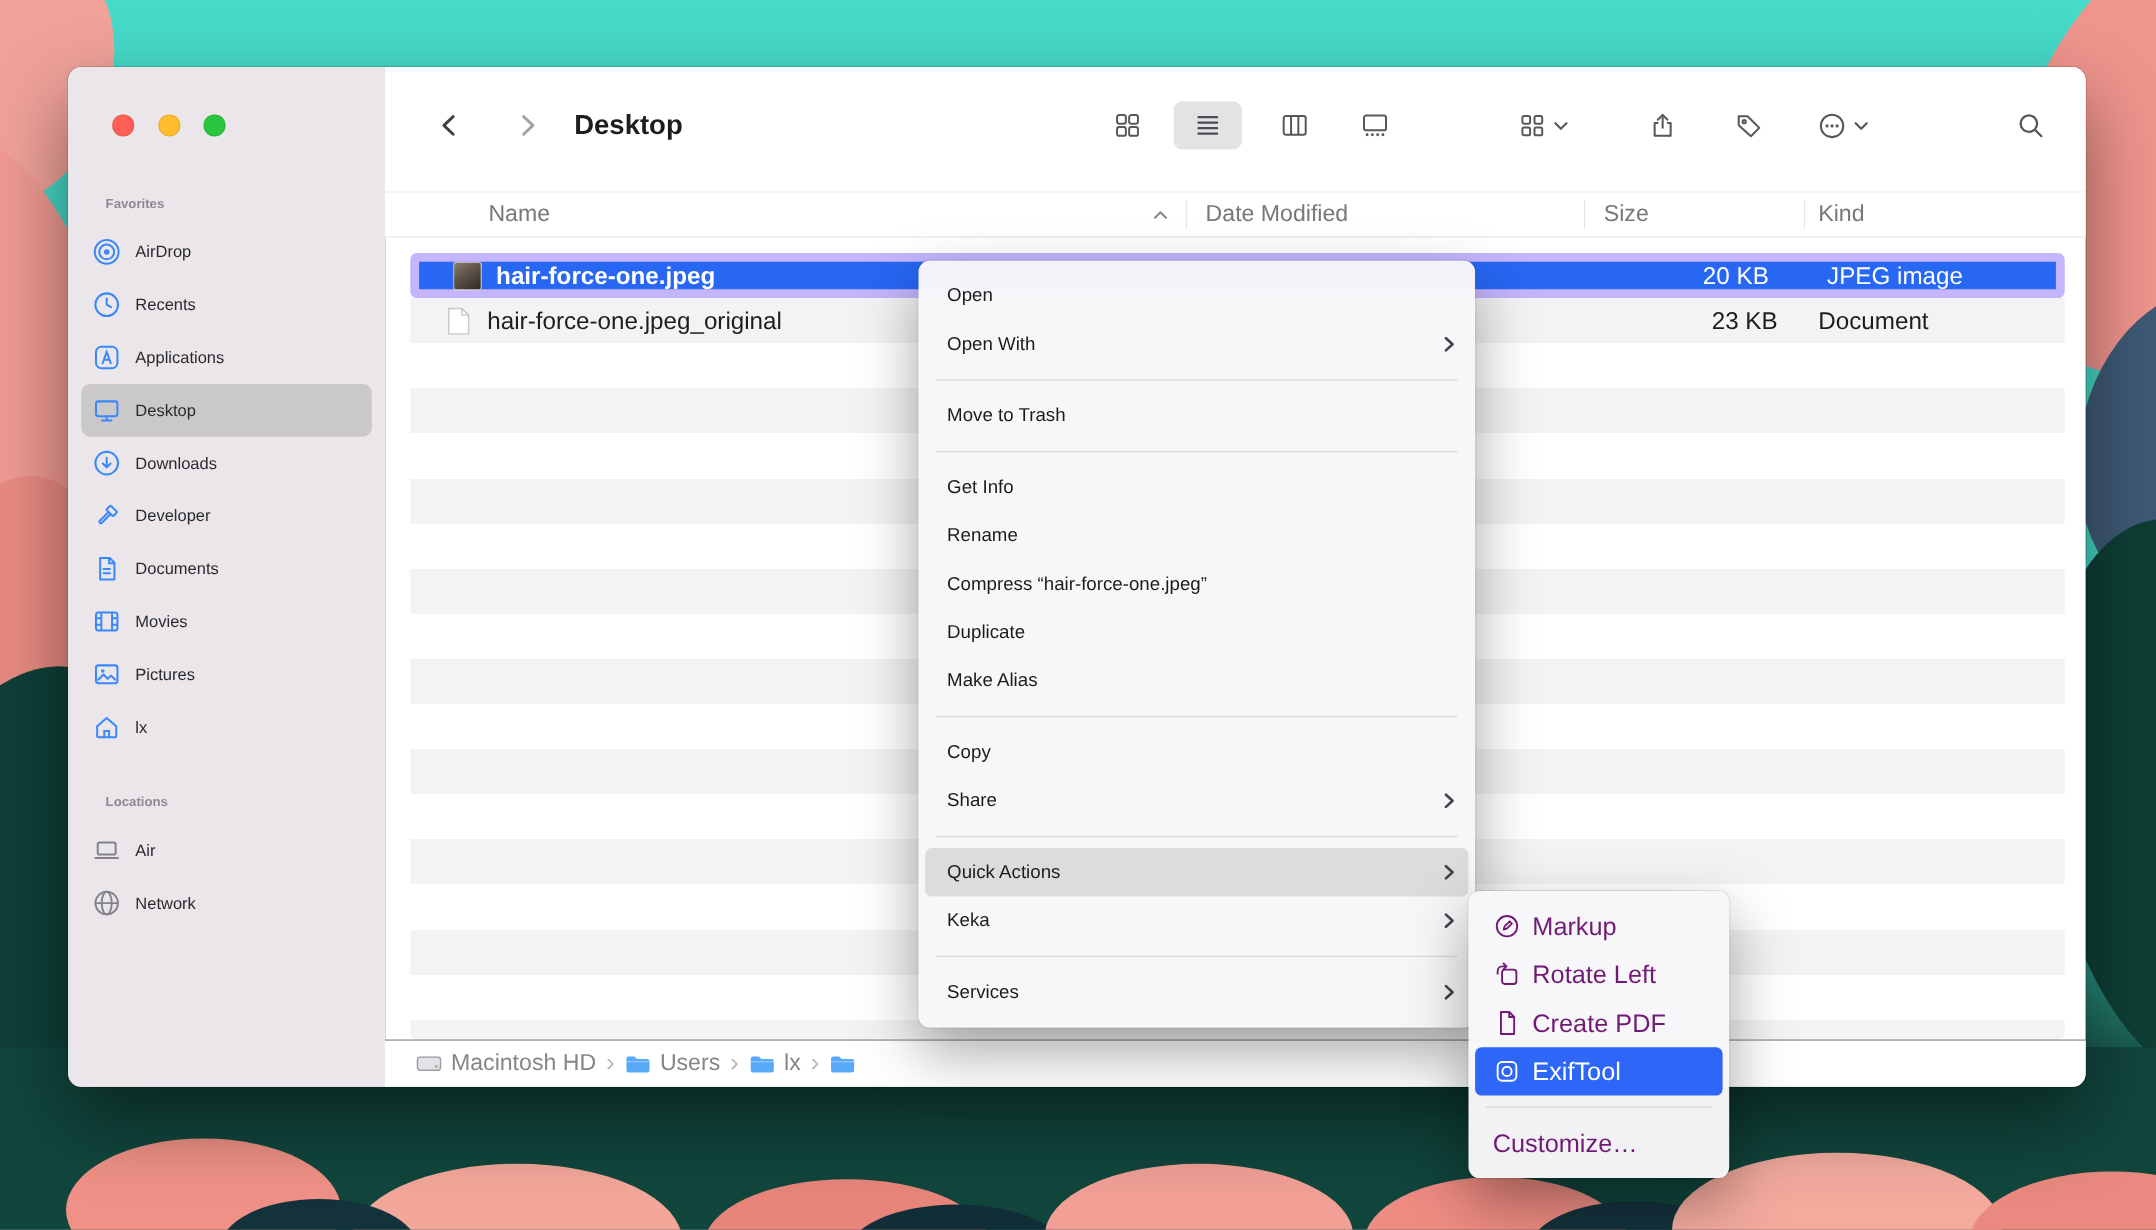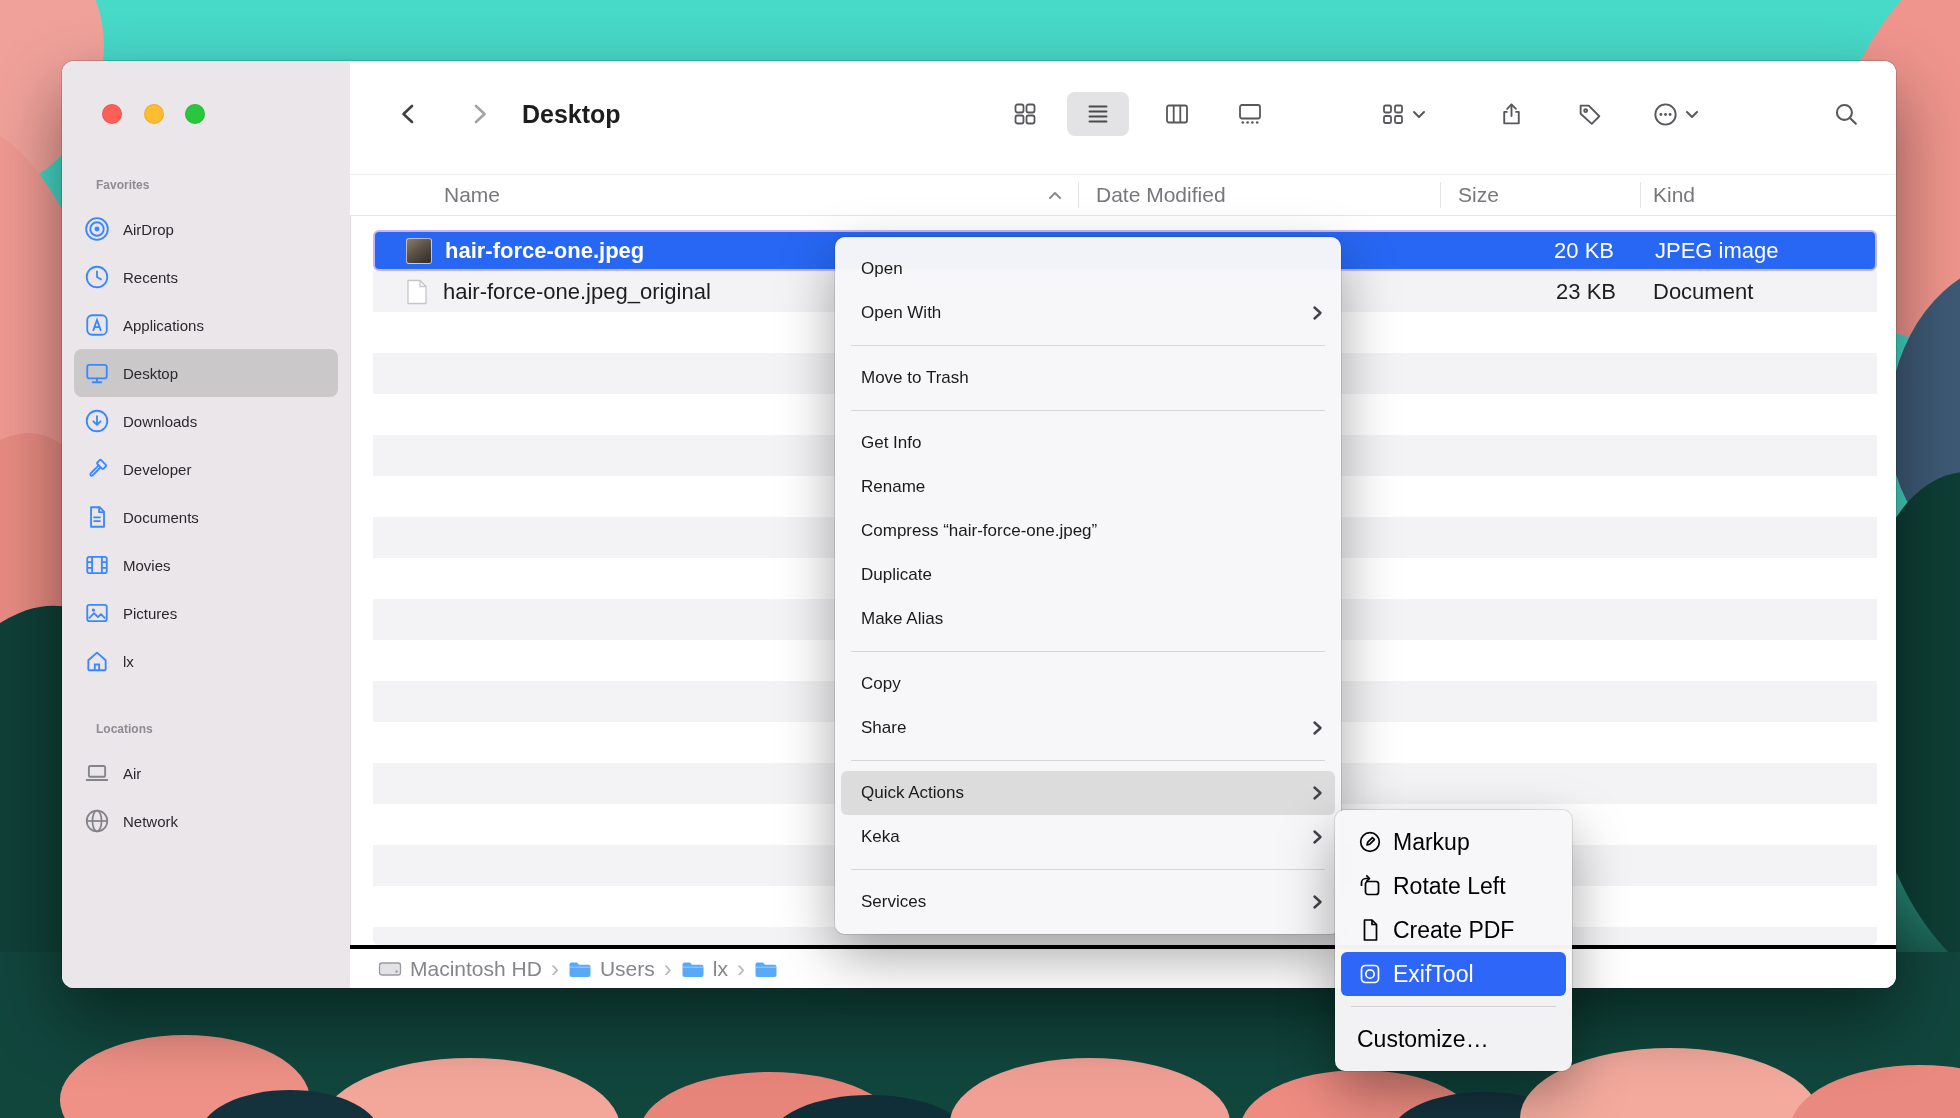--- a/index.html
+++ b/index.html
@@ -43,50 +43,50 @@
   .header-bar{position:absolute;top:113px;height:40px;left:0;right:0;
     border-top:1px solid #efeff1;border-bottom:1px solid #e6e6e9;font-size:21px;color:#77777c;background:#fff;}
   .h-label{position:absolute;top:0;height:40px;display:flex;align-items:center;}
   .h-sep{position:absolute;top:7px;bottom:7px;width:1px;background:#e4e4e7;}
   .sort-chip{position:absolute;left:698px;top:0;height:40px;display:flex;align-items:center;}
   
   .stripes{position:absolute;left:23px;right:19px;top:169px;bottom:43px;border-radius:6px;
     background:repeating-linear-gradient(to bottom,#ffffff 0 41px,#f3f3f5 41px 82px);}
   .file-row{position:absolute;left:23px;right:19px;height:41px;border-radius:6px;
     font-size:22px;color:#1d1d1f;box-sizing:border-box;}
-  .file-row.selected{background:#2767f3;border:2px solid #c4b5fd;color:#fff;}
+  .file-row.selected{background:#2767f3;border:8px solid #c4b5fd;color:#fff;}
   .row-inner{position:relative;width:100%;height:100%;}
   .file-icon{position:absolute;left:31px;top:50%;transform:translateY(-50%);width:26px;height:26px;display:flex;align-items:center;justify-content:center;}
   .img-thumb{width:24px;height:24px;border-radius:3px;border:1px solid rgba(255,255,255,.65);
     background:linear-gradient(145deg,#8a7b6d 0%,#5d5248 45%,#2e2a26 100%);}
   .file-name{position:absolute;left:70px;top:50%;transform:translateY(-50%);white-space:nowrap;}
   .file-row.selected .file-name{font-weight:600;}
   .file-size{position:absolute;right:261px;top:50%;transform:translateY(-50%);}
   .file-kind{position:absolute;left:1280px;top:50%;transform:translateY(-50%);}
   
   .path-bar{position:absolute;left:0;right:0;bottom:0;height:43px;background:#fff;
-    border-top:4px solid #000000;border-radius:0 0 12px 0;display:flex;align-items:center;
+    border-top:1px solid #000000;border-radius:0 0 12px 0;display:flex;align-items:center;
     gap:9px;padding-left:28px;font-size:21px;color:#85858b;box-sizing:border-box;}
   .pb-item{display:flex;align-items:center;gap:8px;white-space:nowrap;}
   .pb-sep{color:#b9b9bd;font-size:24px;line-height:1;}
   
   .context-menu{position:absolute;left:835px;top:237px;width:506px;z-index:40;
     background:rgba(247,246,248,.98);border-radius:10px;padding:10px 0;box-sizing:border-box;
     box-shadow:0 0 0 1px rgba(0,0,0,.10),0 22px 55px rgba(0,0,0,.35);}
   .menu-item{height:44px;margin:0 6px;padding:0 12px 0 20px;display:flex;align-items:center;
     border-radius:6px;font-size:17px;color:#1b1b1e;cursor:default;}
   .menu-item.hl-gray{background:rgba(0,0,0,.105);}
   .menu-sep{height:1px;margin:10px 16px;background:rgba(0,0,0,.13);}
   .menu-chevron{margin-left:auto;display:flex;align-items:center;}
   
   .submenu{position:absolute;left:1335px;top:810px;width:237px;z-index:50;
     background:rgba(247,246,248,.98);border-radius:10px;padding:10px 0;box-sizing:border-box;
     box-shadow:0 0 0 1px rgba(0,0,0,.10),0 22px 55px rgba(0,0,0,.35);}
   .sub-item{height:44px;margin:0 6px;padding:0 10px 0 16px;display:flex;align-items:center;gap:10px;
-    border-radius:6px;font-size:23px;color:#000000;cursor:default;}
+    border-radius:6px;font-size:23px;color:#701a75;cursor:default;}
   .sub-item.selected{background:#2e66f7;color:#fff;}
   .sub-icon{width:26px;height:26px;display:flex;align-items:center;justify-content:center;flex:0 0 26px;}
   svg{display:block;}
 </style>
 </head>
 <body>
 
 <div class="wallpaper">
   <div class="blob" style="left:-70px;top:-50px;width:170px;height:240px;background:#f0a29a;transform:rotate(18deg);"></div>
   <div class="blob" style="left:-80px;top:120px;width:190px;height:460px;background:#ef9a92;transform:rotate(-14deg);"></div>

